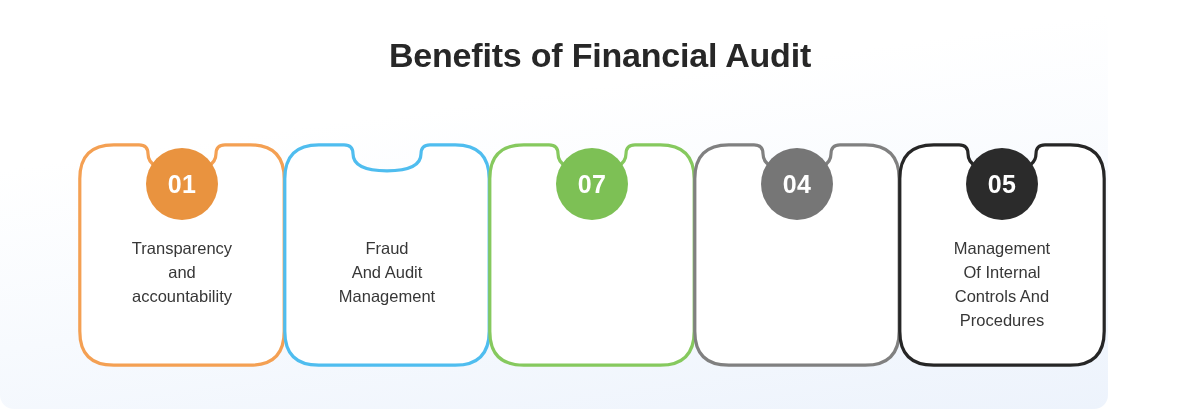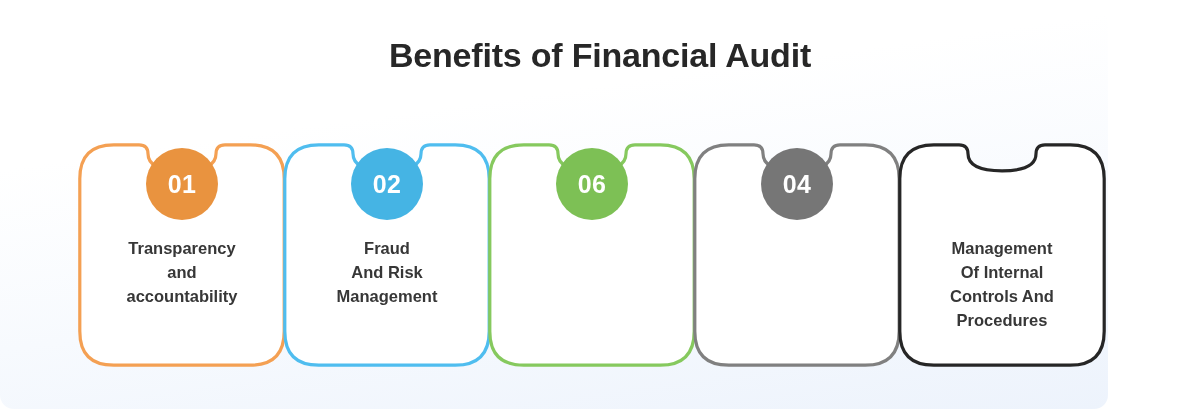--- a/index.html
+++ b/index.html
@@ -92,21 +92,21 @@
 
   .card-text {
     position: absolute;
     top: 93px;
     left: 8px;
     width: 192px;
     text-align: center;
     font-size: 16.5px;
     line-height: 24px;
     color: #373737;
-    font-weight: 700;
+    font-weight: 400;
     white-space: pre-line;
     z-index: 2;
   }
 </style>
 </head>
 <body>
 
 <div class="poster">
 
   <div class="poster-title">Benefits of Financial Audit</div>
@@ -119,41 +119,41 @@
         </svg>
         <div class="badge" style="background: rgb(233, 147, 63);">01</div>
         <div class="card-text">Transparency
 and
 accountability</div>
       </div>
       <div class="card">
         <svg class="card-outline" viewBox="0 0 208 224">
           <path d="M 35.8 1.8 L 61 1.8 Q 70 1.8 70 10.8 Q 70 27.8 104 27.8 Q 138 27.8 138 10.8 Q 138 1.8 147 1.8 L 172.2 1.8 Q 206.2 1.8 206.2 35.8 L 206.2 188.2 Q 206.2 222.2 172.2 222.2 L 35.8 222.2 Q 1.8 222.2 1.8 188.2 L 1.8 35.8 Q 1.8 1.8 35.8 1.8 Z" stroke="#4FBDEF"></path>
         </svg>
-        <div class="badge" style="background: rgb(69, 180, 228);">02</div>
         <div class="card-text">Fraud
-And Risk
+And Audit
 Management</div>
       </div>
       <div class="card">
         <svg class="card-outline" viewBox="0 0 208 224">
           <path d="M 35.8 1.8 L 61 1.8 Q 70 1.8 70 10.8 Q 70 27.8 104 27.8 Q 138 27.8 138 10.8 Q 138 1.8 147 1.8 L 172.2 1.8 Q 206.2 1.8 206.2 35.8 L 206.2 188.2 Q 206.2 222.2 172.2 222.2 L 35.8 222.2 Q 1.8 222.2 1.8 188.2 L 1.8 35.8 Q 1.8 1.8 35.8 1.8 Z" stroke="#86C95E"></path>
         </svg>
-        <div class="badge" style="background: rgb(125, 192, 85);">06</div>
+        <div class="badge" style="background: rgb(125, 192, 85);">07</div>
       </div>
       <div class="card">
         <svg class="card-outline" viewBox="0 0 208 224">
           <path d="M 35.8 1.8 L 61 1.8 Q 70 1.8 70 10.8 Q 70 27.8 104 27.8 Q 138 27.8 138 10.8 Q 138 1.8 147 1.8 L 172.2 1.8 Q 206.2 1.8 206.2 35.8 L 206.2 188.2 Q 206.2 222.2 172.2 222.2 L 35.8 222.2 Q 1.8 222.2 1.8 188.2 L 1.8 35.8 Q 1.8 1.8 35.8 1.8 Z" stroke="#808080"></path>
         </svg>
         <div class="badge" style="background: rgb(118, 118, 118); text-align: right;">04</div>
       </div>
       <div class="card">
         <svg class="card-outline" viewBox="0 0 208 224">
           <path d="M 35.8 1.8 L 61 1.8 Q 70 1.8 70 10.8 Q 70 27.8 104 27.8 Q 138 27.8 138 10.8 Q 138 1.8 147 1.8 L 172.2 1.8 Q 206.2 1.8 206.2 35.8 L 206.2 188.2 Q 206.2 222.2 172.2 222.2 L 35.8 222.2 Q 1.8 222.2 1.8 188.2 L 1.8 35.8 Q 1.8 1.8 35.8 1.8 Z" stroke="#262626"></path>
         </svg>
+        <div class="badge" style="background: rgb(43, 43, 43);">05</div>
         <div class="card-text">Management
 Of Internal
 Controls And
 Procedures</div>
       </div>
     </div>
 
 </div>
 
 </body></html>

